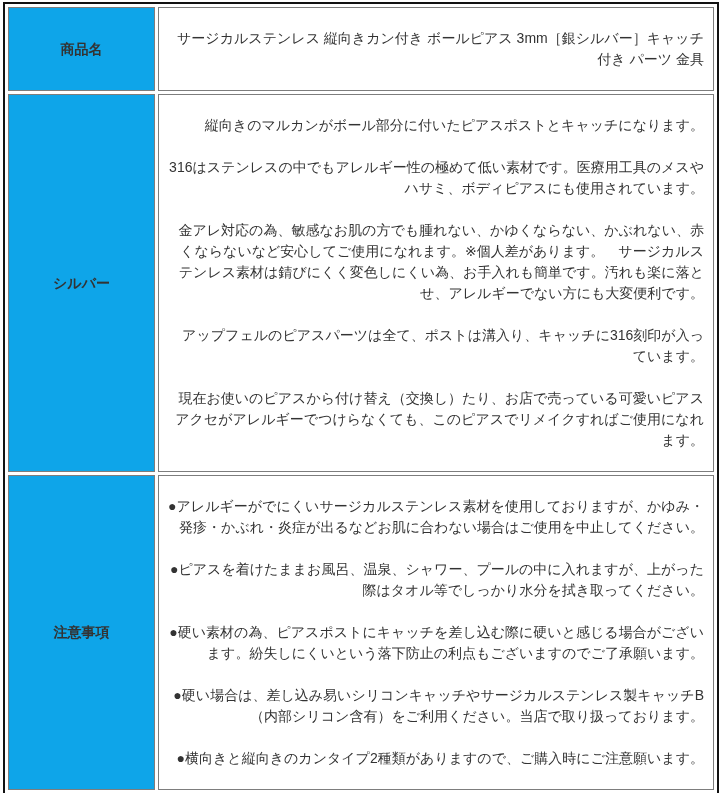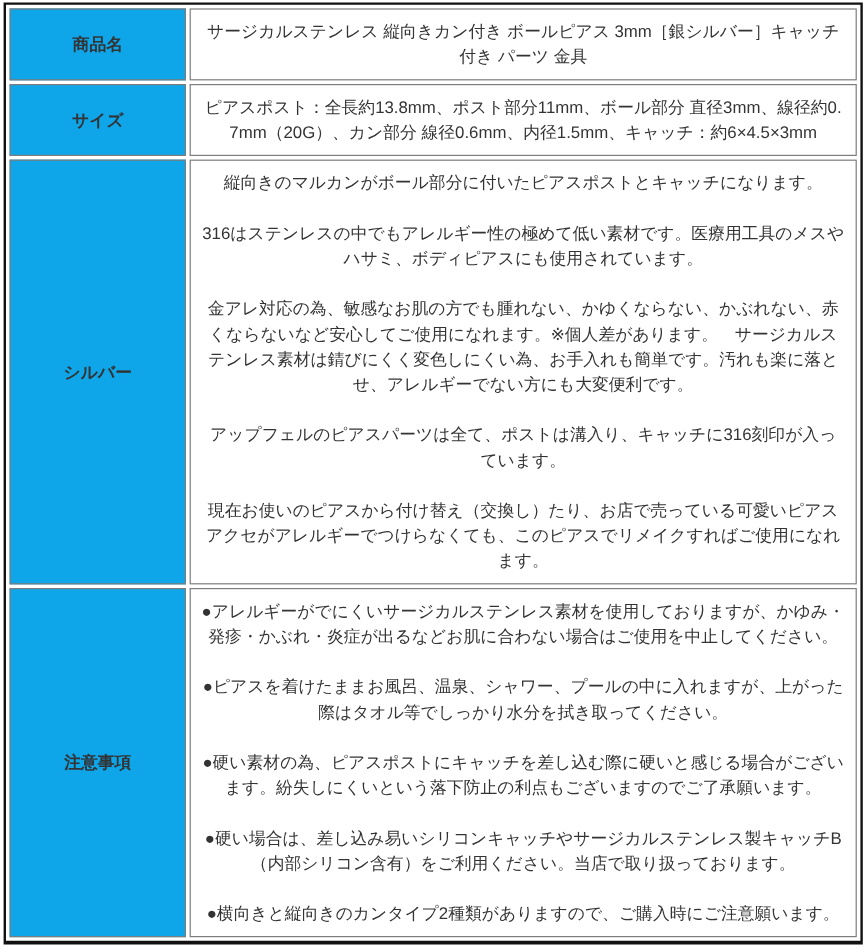--- a/index.html
+++ b/index.html
@@ -37,39 +37,35 @@
   }
   table.spec-table th.spec-label {
     background: #0ea5e9;
     font-weight: bold;
     width: 147px;
     text-align: center;
     padding: 4px 6px;
   }
   table.spec-table td.spec-value {
     background: #ffffff;
-    text-align: center;
-    padding: 8px 9px;
+    text-align: right;
+    padding: 20px 9px;
     white-space: pre-line;
     word-break: break-all;
   }
 </style>
 </head>
 <body>
 
 <div class="page">
   <table class="spec-table">
     <tbody>
       <tr>
         <th class="spec-label">商品名</th>
         <td class="spec-value">サージカルステンレス 縦向きカン付き ボールピアス 3mm［銀シルバー］キャッチ付き パーツ 金具</td>
-      </tr>
-      <tr>
-        <th class="spec-label">サイズ</th>
-        <td class="spec-value">ピアスポスト：全長約13.8mm、ポスト部分11mm、ボール部分 直径3mm、線径約0.7mm（20G）、カン部分 線径0.6mm、内径1.5mm、キャッチ：約6×4.5×3mm</td>
       </tr>
       <tr>
         <th class="spec-label">シルバー</th>
         <td class="spec-value">縦向きのマルカンがボール部分に付いたピアスポストとキャッチになります。
 
 316はステンレスの中でもアレルギー性の極めて低い素材です。医療用工具のメスやハサミ、ボディピアスにも使用されています。
 
 金アレ対応の為、敏感なお肌の方でも腫れない、かゆくならない、かぶれない、赤くならないなど安心してご使用になれます。※個人差があります。　サージカルステンレス素材は錆びにくく変色しにくい為、お手入れも簡単です。汚れも楽に落とせ、アレルギーでない方にも大変便利です。
 
 アップフェルのピアスパーツは全て、ポストは溝入り、キャッチに316刻印が入っています。

